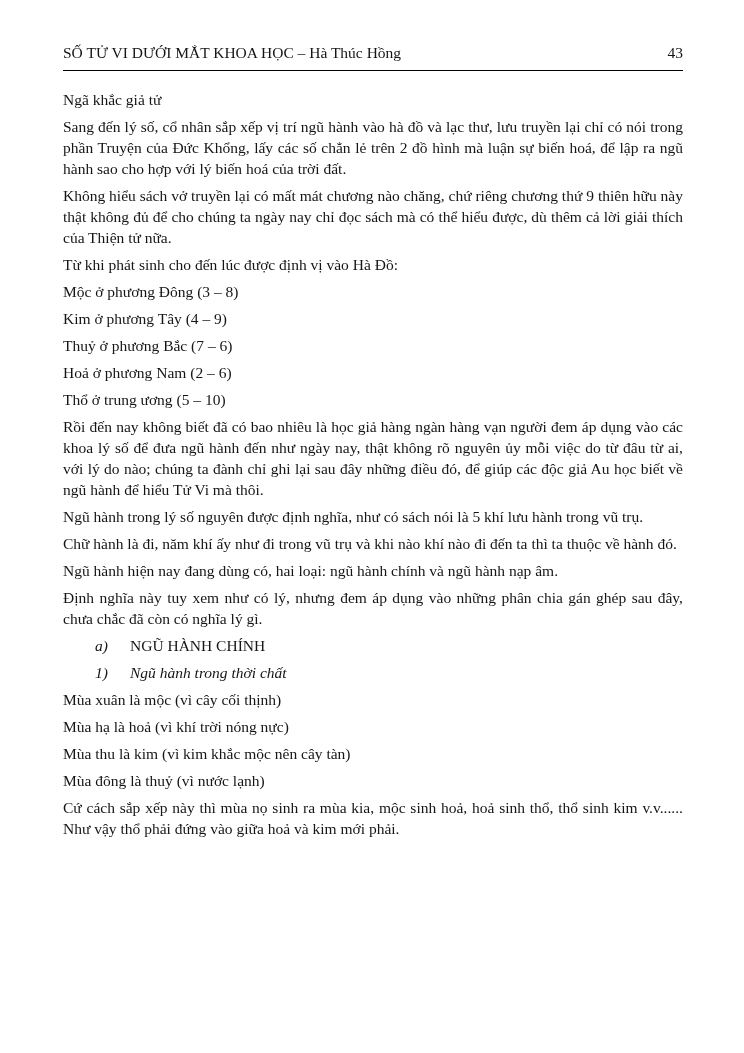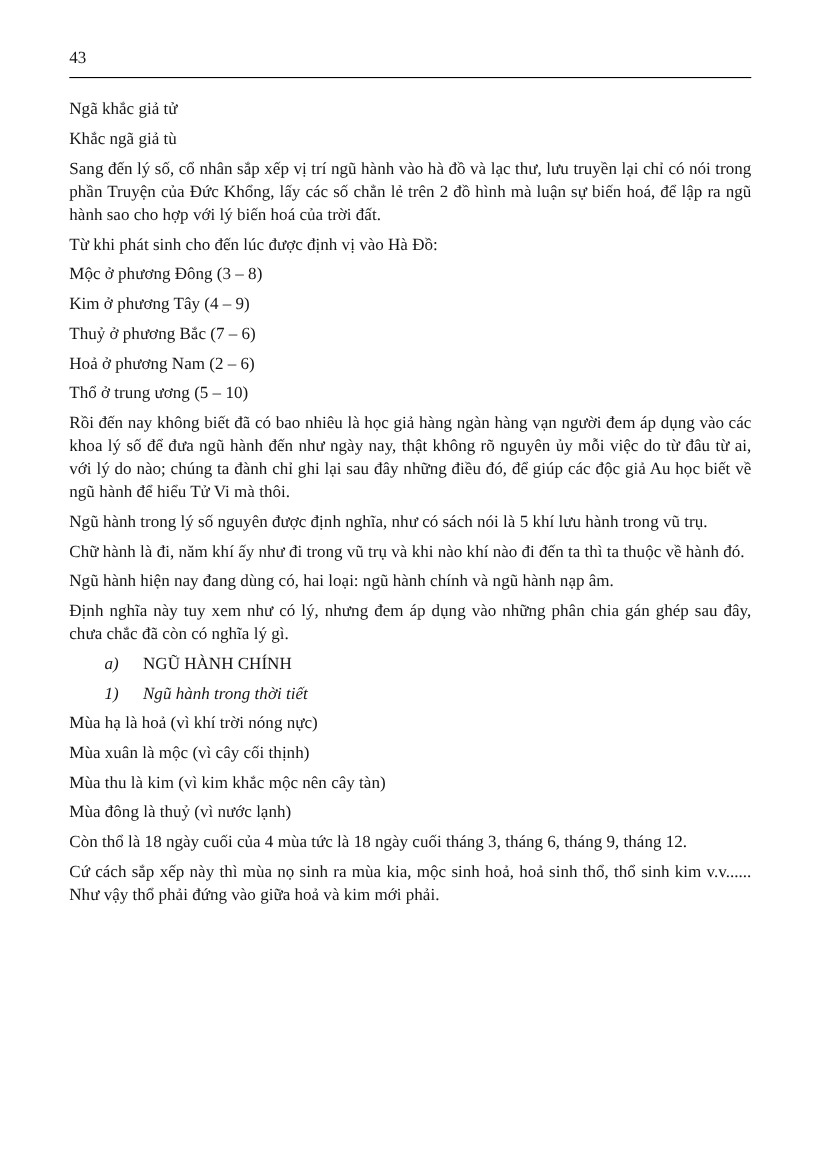--- a/index.html
+++ b/index.html
@@ -39,40 +39,40 @@
     width: 35px;
     font-style: italic;
   }
   .heading.italic .htext { font-style: italic; }
 </style>
 </head>
 <body>
 
 <div class="page">
   <div class="header-row">
+    <span>SỐ TỬ VI DƯỚI MẮT KHOA HỌC – Hà Thúc Hồng</span>
     <span>43</span>
   </div>
   <div class="rule"></div>
   <div class="content">
       <p class="block quote">Ngã khắc giả tử</p>
-      <p class="block quote">Khắc ngã giả tù</p>
       <p class="block para">Sang đến lý số, cổ nhân sắp xếp vị trí ngũ hành vào hà đồ và lạc thư, lưu truyền lại chỉ có nói trong phần Truyện của Đức Khổng, lấy các số chẳn lẻ trên 2 đồ hình mà luận sự biến hoá, để lập ra ngũ hành sao cho hợp với lý biến hoá của trời đất.</p>
+      <p class="block para">Không hiểu sách vở truyền lại có mất mát chương nào chăng, chứ riêng chương thứ 9 thiên hữu này thật không đủ để cho chúng ta ngày nay chỉ đọc sách mà có thể hiểu được, dù thêm cả lời giải thích của Thiện tử nữa.</p>
       <p class="block para">Từ khi phát sinh cho đến lúc được định vị vào Hà Đồ:</p>
       <p class="block list-item">Mộc ở phương Đông (3 – 8)</p>
       <p class="block list-item">Kim ở phương Tây (4 – 9)</p>
       <p class="block list-item">Thuỷ ở phương Bắc (7 – 6)</p>
       <p class="block list-item">Hoả ở phương Nam (2 – 6)</p>
       <p class="block list-item">Thổ ở trung ương (5 – 10)</p>
       <p class="block para">Rồi đến nay không biết đã có bao nhiêu là học giả hàng ngàn hàng vạn người đem áp dụng vào các khoa lý số để đưa ngũ hành đến như ngày nay, thật không rõ nguyên ủy mỗi việc do từ đâu từ ai, với lý do nào; chúng ta đành chỉ ghi lại sau đây những điều đó, để giúp các độc giả Au học biết về ngũ hành để hiểu Tử Vi mà thôi.</p>
       <p class="block para">Ngũ hành trong lý số nguyên được định nghĩa, như có sách nói là 5 khí lưu hành trong vũ trụ.</p>
       <p class="block para">Chữ hành là đi, năm khí ấy như đi trong vũ trụ và khi nào khí nào đi đến ta thì ta thuộc về hành đó.</p>
       <p class="block para">Ngũ hành hiện nay đang dùng có, hai loại: ngũ hành chính và ngũ hành nạp âm.</p>
       <p class="block para">Định nghĩa này tuy xem như có lý, nhưng đem áp dụng vào những phân chia gán ghép sau đây, chưa chắc đã còn có nghĩa lý gì.</p>
       <div class="block heading"><span class="hlabel">a)</span><span class="htext">NGŨ HÀNH CHÍNH</span></div>
-      <div class="block heading italic"><span class="hlabel">1)</span><span class="htext">Ngũ hành trong thời tiết</span></div>
+      <div class="block heading italic"><span class="hlabel">1)</span><span class="htext">Ngũ hành trong thời chất</span></div>
+      <p class="block list-item">Mùa xuân là mộc (vì cây cối thịnh)</p>
       <p class="block list-item">Mùa hạ là hoả (vì khí trời nóng nực)</p>
-      <p class="block list-item">Mùa xuân là mộc (vì cây cối thịnh)</p>
       <p class="block list-item">Mùa thu là kim (vì kim khắc mộc nên cây tàn)</p>
       <p class="block list-item">Mùa đông là thuỷ (vì nước lạnh)</p>
-      <p class="block para">Còn thổ là 18 ngày cuối của 4 mùa tức là 18 ngày cuối tháng 3, tháng 6, tháng 9, tháng 12.</p>
       <p class="block para">Cứ cách sắp xếp này thì mùa nọ sinh ra mùa kia, mộc sinh hoả, hoả sinh thổ, thổ sinh kim v.v...... Như vậy thổ phải đứng vào giữa hoả và kim mới phải.</p>
     </div>
 </div>
 
 </body></html>

